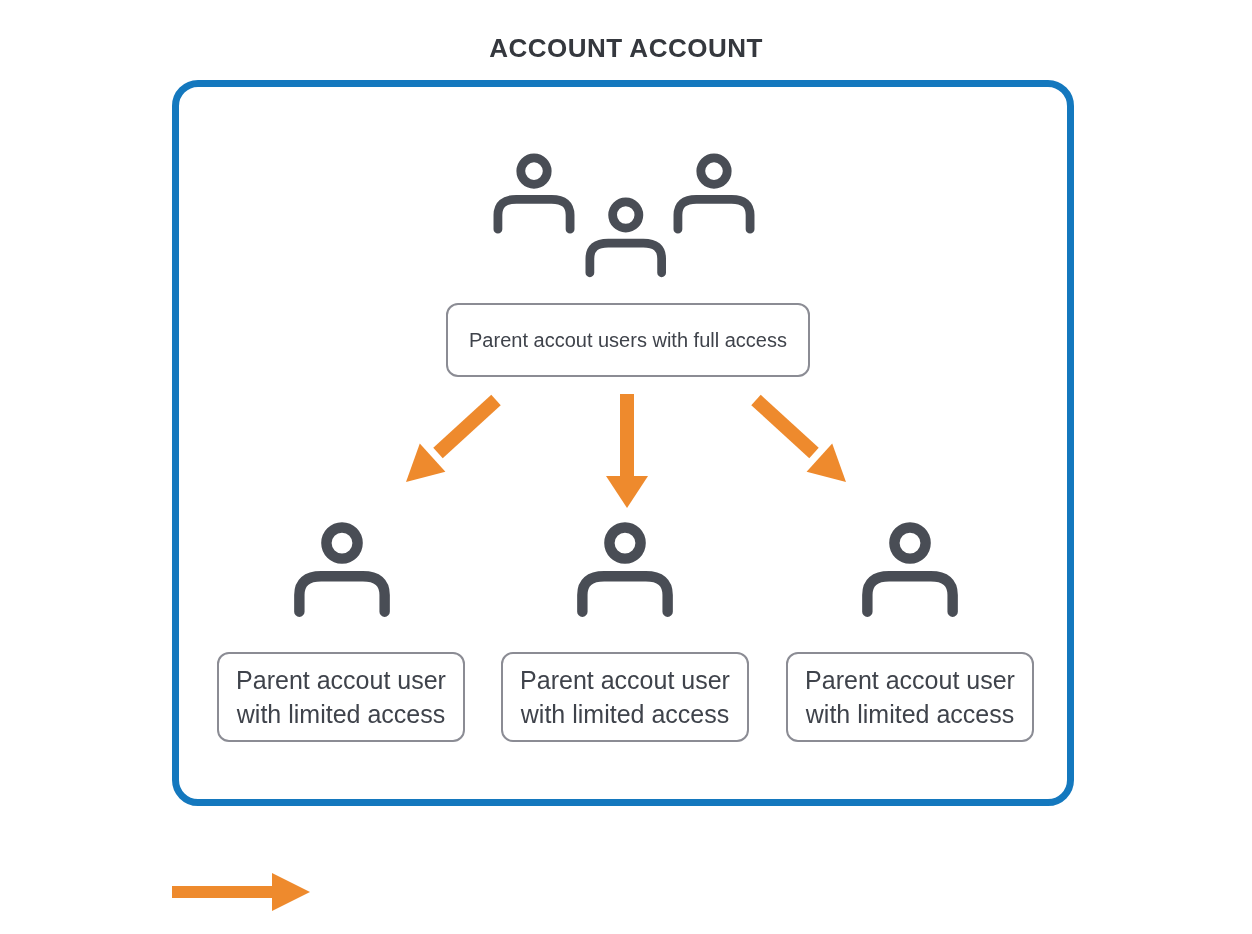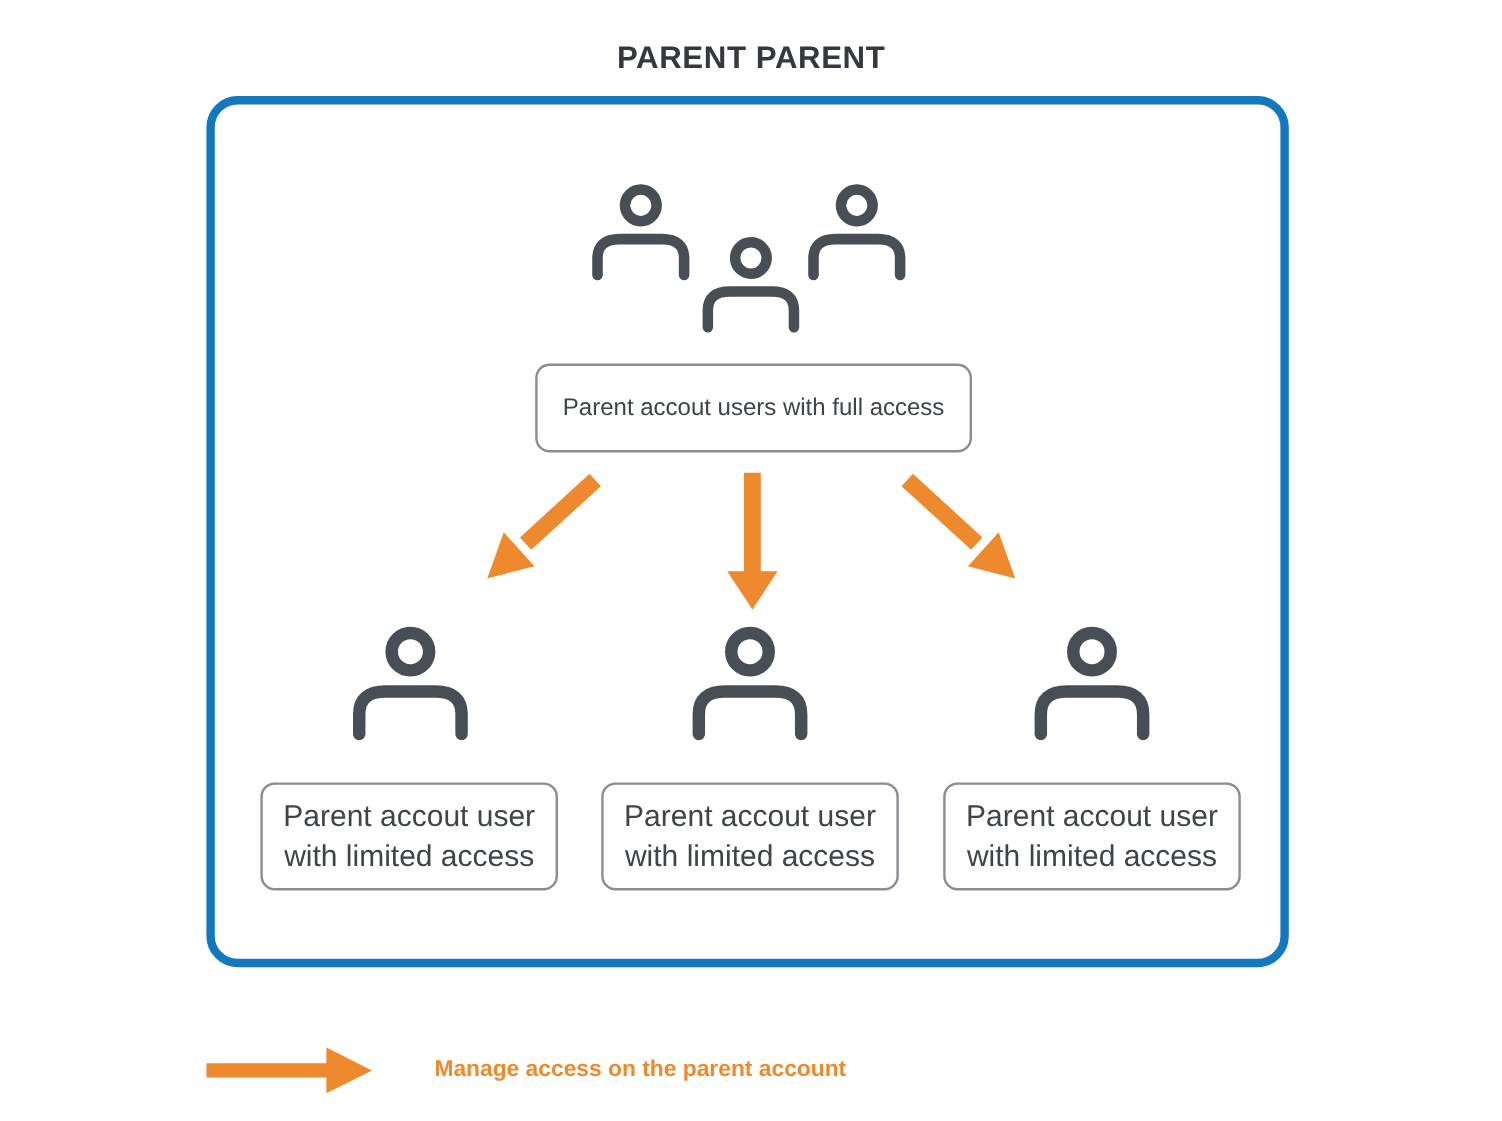--- a/index.html
+++ b/index.html
@@ -74,21 +74,21 @@
     font-size: 19px;
     font-weight: bold;
     color: #ee8a2d;
   }
 </style>
 </head>
 <body>
 
 <div class="canvas">
 
-  <div class="diagram-title">PARENT PARENT</div>
+  <div class="diagram-title">ACCOUNT ACCOUNT</div>
 
   <div class="container-box"></div>
 
   <svg class="icon group-icon" viewBox="0 0 268 130">
     <g fill="none" stroke="#494d55">
 
       <g transform="translate(0,2) scale(0.88)">
         <circle cx="50" cy="24" r="15" stroke-width="10"></circle>
         <path d="M9,90 L9,74 Q9,56 30,56 L70,56 Q91,56 91,74 L91,90" stroke-width="10" stroke-linecap="round"></path>
       </g>
@@ -151,15 +151,14 @@
   </div>
   <div class="node-box child-box c3">
     <span class="node-label">Parent accout user
 with limited access</span>
   </div>
 
   <svg class="arrow-svg legend-arrow" viewBox="0 0 145 40">
     <line x1="2" y1="20" x2="104" y2="20" stroke="#ee8a2d" stroke-width="12"></line>
     <polygon points="140,20 102,1 102,39" fill="#ee8a2d"></polygon>
   </svg>
-  <div class="legend-label">Manage access on the parent account</div>
 
 </div>
 
 </body></html>

